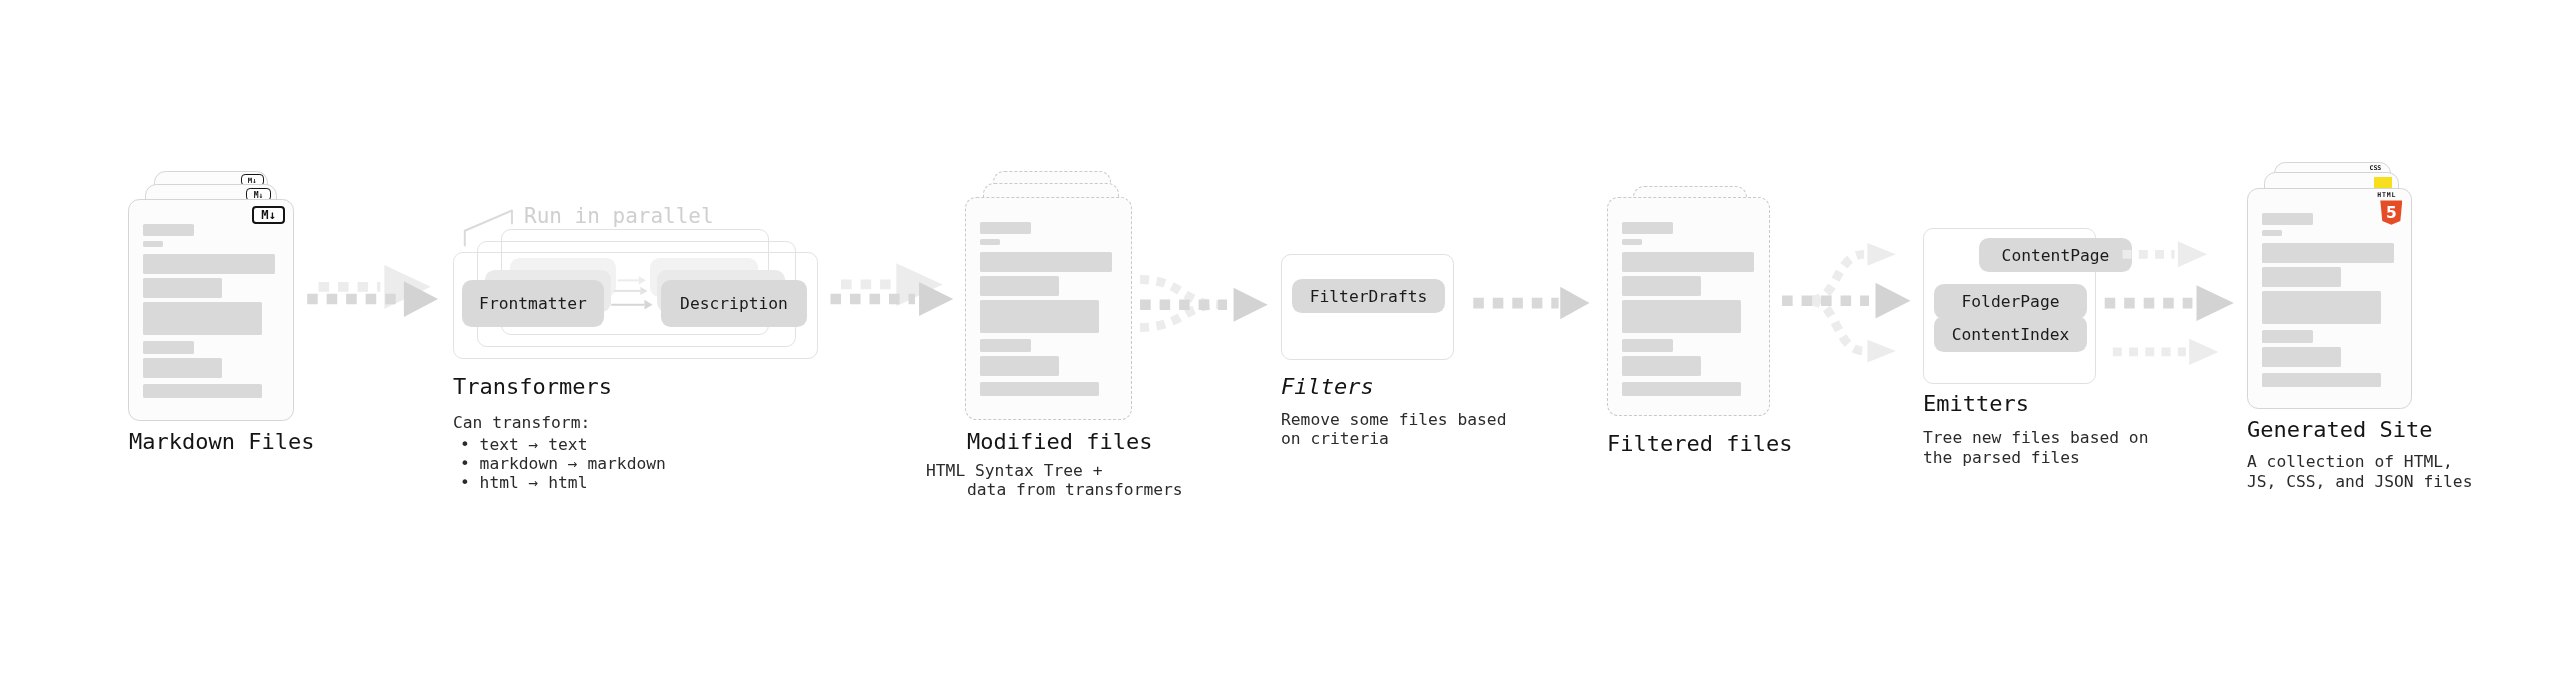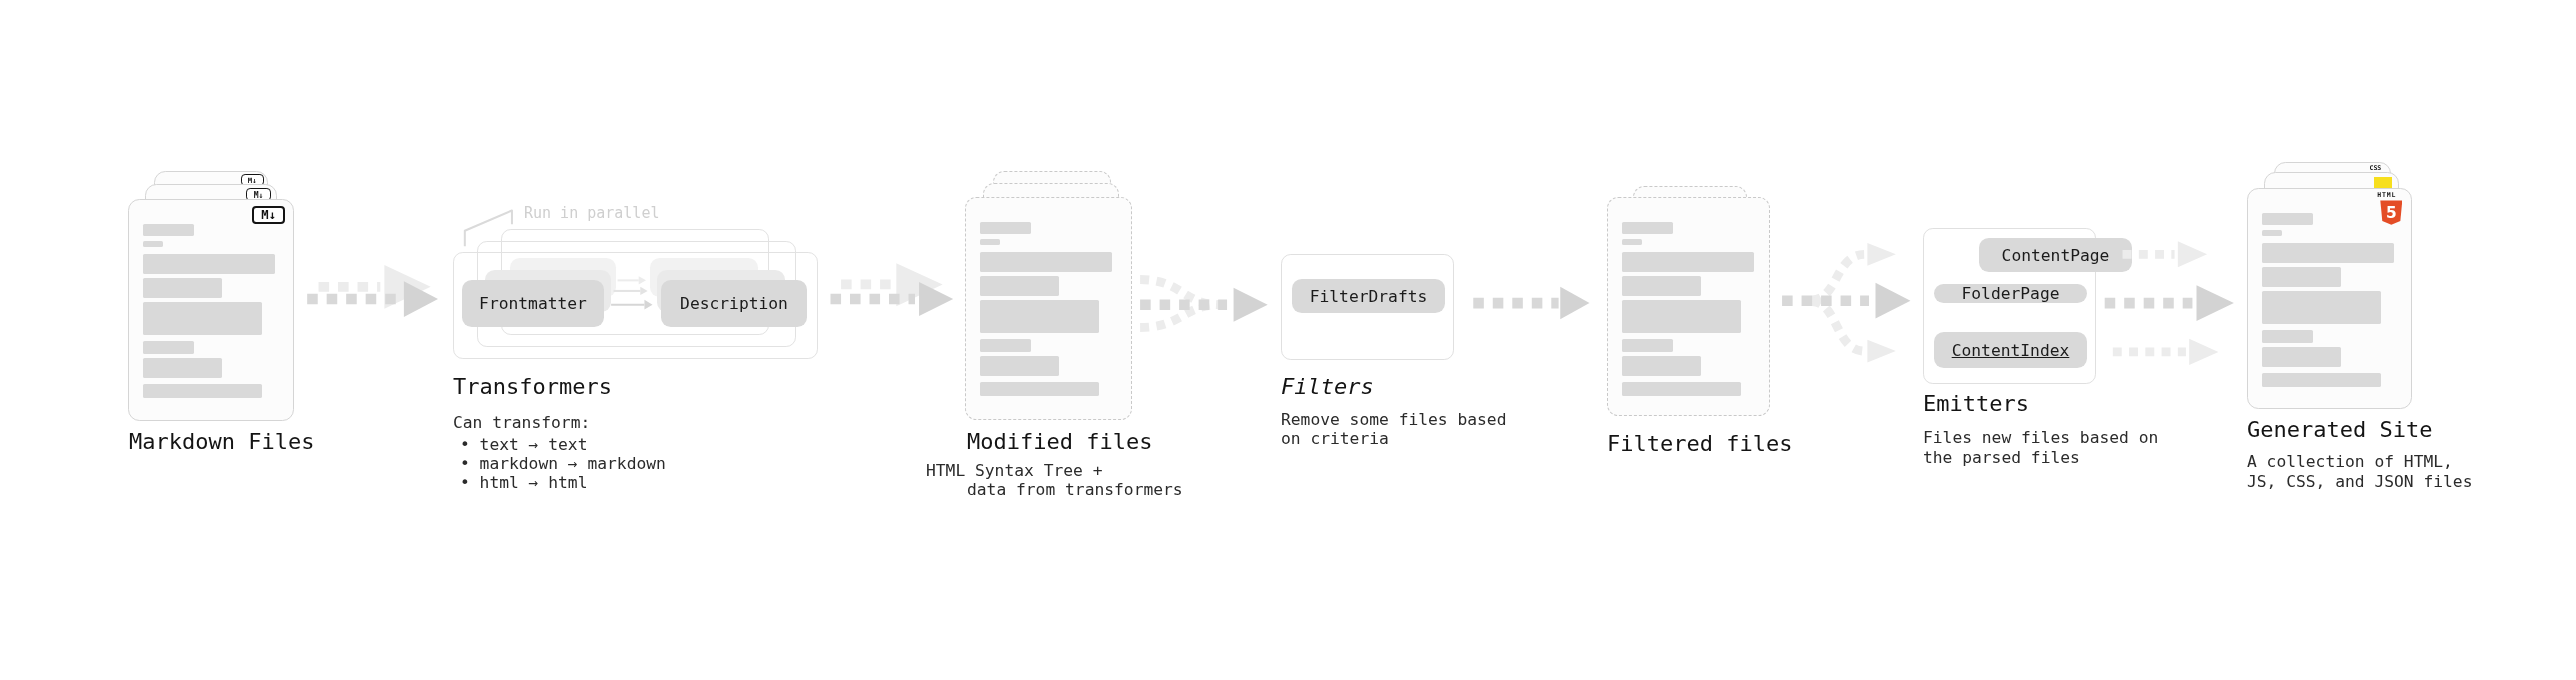--- a/index.html
+++ b/index.html
@@ -28,21 +28,21 @@
   .pillbox { position:absolute; background:transparent; border:1.6px solid #e2e2e2; border-radius:9.8px; box-sizing:border-box; }
   .whitebox { position:absolute; background:#ffffff; border:1.6px solid #e0e0e0; border-radius:9.8px; box-sizing:border-box; }
   
   .pill { position:absolute; background:#d9d9d9; border-radius:9.8px; color:#1b1b1b;
     display:flex; align-items:center; justify-content:center; font-size:16.3px; white-space:pre; }
   .pill.ghost1 { background:#eaeaea; }
   .pill.ghost2 { background:#f2f2f2; }
   
   .heading { position:absolute; color:#141414; font-size:22px; line-height:24.4px; white-space:pre; }
   .body-text { position:absolute; color:#2b2b2b; font-size:16.3px; line-height:18.7px; white-space:pre; }
-  .annotation { position:absolute; color:#cfcfcf; font-size:15px; white-space:pre; }
+  .annotation { position:absolute; color:#cfcfcf; font-size:21px; white-space:pre; }
   
   .css-badge { position:absolute; font-size:6.5px; font-weight:bold; color:#141414; text-align:center;
     border-bottom:3.3px solid #2962ff; width:16.3px; line-height:7.3px; letter-spacing:0px; }
   .js-badge { position:absolute; background:#f7df1e; width:18px; height:10.6px; }
   .html5-logo { position:absolute; width:28px; text-align:left; }
   .html5-word { font-size:6.5px; font-weight:bold; color:#141414; letter-spacing:0.8px; line-height:7.3px; }
   .html5-shield { width:22px; height:24.4px; margin:0.8px auto 0; background:#e44d26; position:relative;
     clip-path:polygon(0% 0%, 100% 0%, 91% 84%, 50% 100%, 9% 84%);
     display:flex; align-items:center; justify-content:center; }
   .html5-shield span { color:#ffffff; font-weight:bold; font-size:15.4px; font-family:"DejaVu Sans","Liberation Sans",sans-serif; }
@@ -133,24 +133,24 @@
       <div class="skel s-f"></div>
       <div class="skel s-g"></div>
       <div class="skel s-h"></div>
     </div>
     <div class="heading" style="left:1607px; top:432px;">Filtered files</div>
   </div>
 
   <div>
     <div class="whitebox" style="left:1923px; top:228px; width:173px; height:156px;"></div>
     <div class="pill" style="left:1934px; top:238px; width:153px; height:34px;margin-left:45px;">ContentPage</div>
-    <div class="pill" style="left:1934px; top:284px; width:153px; height:19px;">FolderPage</div>
-    <div class="pill" style="left:1934px; top:332px; width:153px; height:36px;text-decoration:underline;">ContentIndex</div>
+    <div class="pill" style="left:1934px; top:284px; width:153px; height:35px;">FolderPage</div>
+    <div class="pill" style="left:1934px; top:316px; width:153px; height:36px;">ContentIndex</div>
     <div class="heading" style="left:1923px; top:392px;">Emitters</div>
-    <div class="body-text" style="left:1923px; top:429px;">Files new files based on</div>
+    <div class="body-text" style="left:1923px; top:429px;">Tree new files based on</div>
     <div class="body-text" style="left:1923px; top:449px;">the parsed files</div>
   </div>
 
   <div>
     <div class="card" style="left:2274px; top:162px; width:117px; height:203px;">
       <div class="css-badge" style="right:6.5px; top:1.6px;">CSS</div>
     </div>
     <div class="card" style="left:2264px; top:172px; width:135px; height:207px;">
       <div class="js-badge" style="right:6.5px; top:4.1px;"></div>
     </div>

